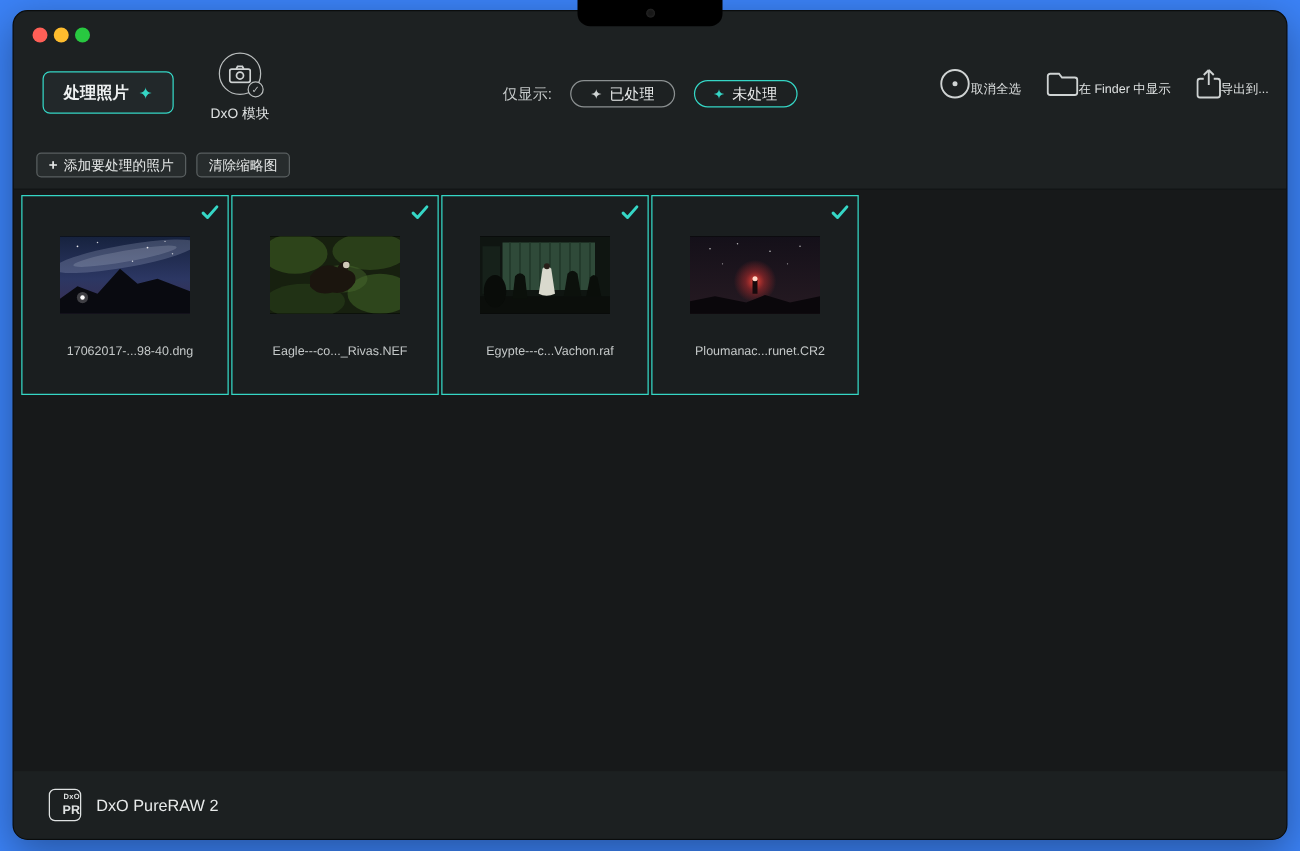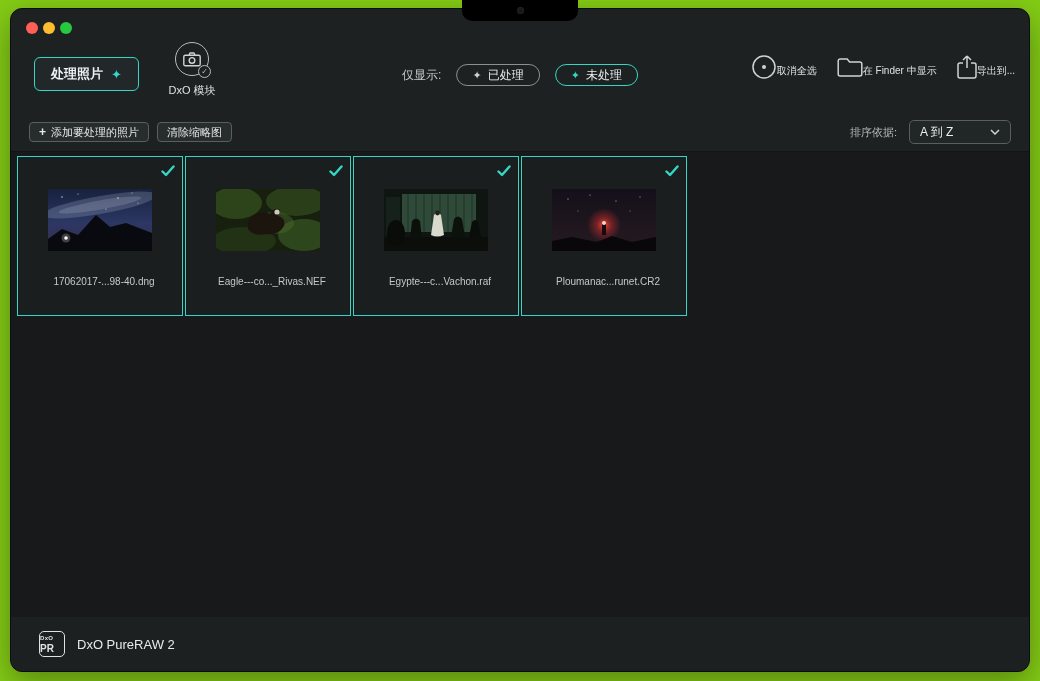--- a/index.html
+++ b/index.html
@@ -1,17 +1,17 @@
 <!DOCTYPE html>
 <html><head>
 <meta charset="utf-8">
 <style>
   * { margin:0; padding:0; box-sizing:border-box; }
   html,body { width:1040px; height:681px; background:#ffffff; font-family:"Liberation Sans", sans-serif; overflow:hidden; }
-  .screen { position:relative; width:1040px; height:681px; background:#84cc16; }
+  .screen { position:relative; width:1040px; height:681px; background:#3b82f6; }
 
   
   .notch { position:absolute; left:462px; top:0; width:116px; height:21px; background:#000;
            border-radius:0 0 10px 10px; z-index:50; display:flex; align-items:center; justify-content:center; }
   .camera-dot { width:7px; height:7px; border-radius:50%; background:#181818; box-shadow:inset 0 0 2px #333; }
 
   
   .window { position:absolute; left:10px; top:8px; width:1020px; height:664px; background:#1d2122;
             border-radius:12px; overflow:hidden; box-shadow:0 10px 32px rgba(0,0,0,.35); border:1px solid #0b0d0d;
             display:flex; flex-direction:column; }
@@ -73,21 +73,21 @@
   .card { width:166px; height:160px; border:1px solid #35d6c5; background:#1a1e1f; position:relative; flex:0 0 auto; }
   .check { position:absolute; top:6px; right:7px; }
   .thumb { position:absolute; top:32px; left:30px; width:104px; height:62px; overflow:hidden; background:#000; }
   .thumb svg { display:block; width:104px; height:62px; }
   .fname { position:absolute; top:119px; left:12px; right:4px; text-align:center; font-size:10px;
            color:#c4c8c8; white-space:nowrap; overflow:hidden; }
 
   
   .footer { flex:0 0 auto; height:54px; background:#1c2021; display:flex; align-items:center; padding:0 28px; gap:12px; }
   .logo { width:26px; height:26px; border:1.5px solid #dfe2e2; border-radius:5px; display:flex; flex-direction:column;
-          align-items:flex-start; justify-content:center; line-height:1; gap:3px; }
+          align-items:flex-end; justify-content:center; line-height:1; gap:3px; }
   .logo-top { font-size:6px; color:#dfe2e2; font-weight:bold; letter-spacing:.3px; }
   .logo-bottom { font-size:10px; color:#dfe2e2; font-weight:bold; }
   .app-name { font-size:13px; color:#e8eaea; }
 </style>
 </head>
 <body>
 
 <div class="screen">
 
   <div class="window">
@@ -162,29 +162,20 @@
     </div>
 
     <div class="pathbar">
       <button class="small-btn">
         <span class="plus">+</span>
         <span>添加要处理的照片</span>
       </button>
       <button class="small-btn">
         <span>清除缩略图</span>
       </button>
-      <div class="sort-group">
-        <span class="sort-label">排序依据:</span>
-        <div class="dropdown">
-          <span>A 到 Z</span>
-          <svg width="10" height="6" viewBox="0 0 10 6">
-            <path d="M1 1 L5 5 L9 1" stroke="#cfd3d3" stroke-width="1.5" fill="none"></path>
-          </svg>
-        </div>
-      </div>
     </div>
 
     <div class="content">
       <div class="grid">
 
         <div class="card">
           <span class="check">
             <svg width="14" height="12" viewBox="0 0 14 12">
                 <path d="M1.5 6.5 L5 10 L12.5 1.5" stroke="#35d6c5" stroke-width="2.4" fill="none" stroke-linecap="round" stroke-linejoin="round"></path>
               </svg>

